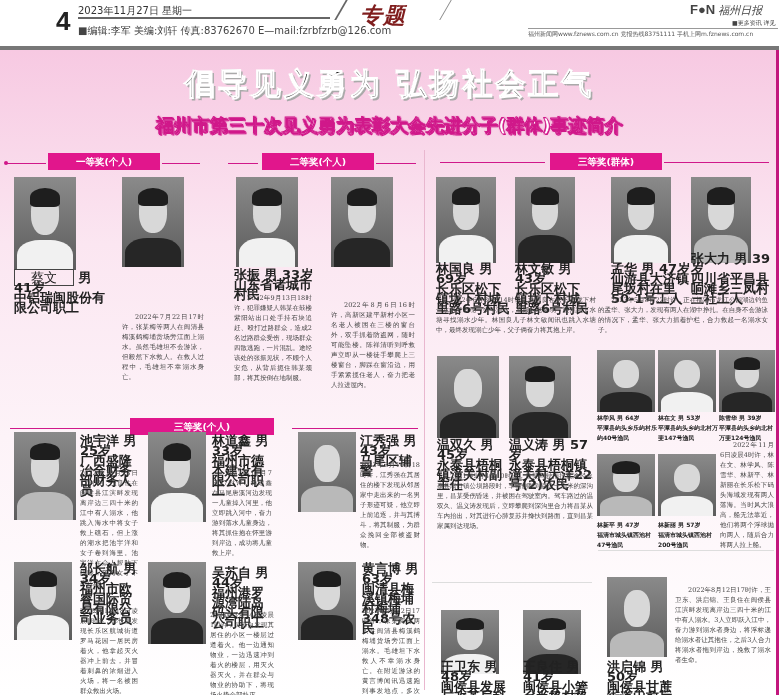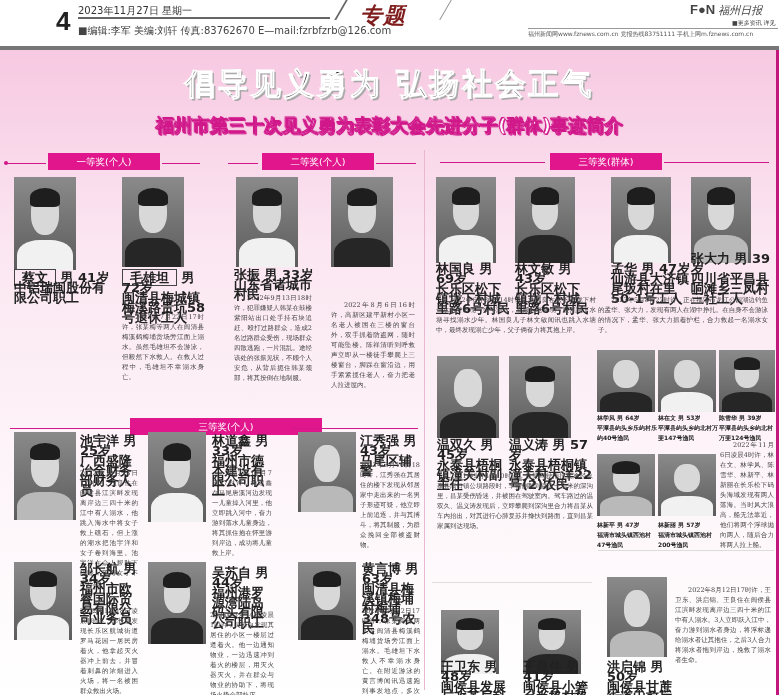--- a/index.html
+++ b/index.html
@@ -13,32 +13,32 @@
 .zhuanti{position:absolute;left:360px;top:1px;font:italic bold 22px "Liberation Sans",sans-serif;color:#7f1d1d;letter-spacing:1px}
 .slash2{position:absolute;left:436px;top:0;width:10px;height:20px;border-right:1px solid #888;transform:skewX(-30deg)}
 .logo{position:absolute;left:690px;top:2px;font:bold 13px "Liberation Sans",sans-serif;color:#444}
 .logo .cn{font:italic 11px "DejaVu Serif",serif;margin-left:3px}
 .more{position:absolute;left:732px;top:19px;font-size:6px;color:#444}
 .sites{position:absolute;left:528px;top:28px;font-size:6px;color:#555;border-top:1px solid #999;padding-top:1px;width:250px}
 .band{position:absolute;left:0;top:46px;width:779px;height:4px;background:#777}
 .main{position:absolute;left:0;top:50px;width:779px;height:645px;background:linear-gradient(#f7c9e2 0%,#fbe6f1 30%,#fdf3f8 60%,#fff 100%);border-right:3px solid #c2177d}
 .title{position:absolute;left:0;top:14px;width:779px;text-align:center;font:900 30px "DejaVu Sans",sans-serif;color:#1a1a1a;letter-spacing:3px;-webkit-text-stroke:1px #fff;text-shadow:2px 2px 0 #aaa}
 .subtitle{position:absolute;left:0;top:64px;width:779px;text-align:center;font:bold 18px "DejaVu Sans",sans-serif;color:#fff;-webkit-text-stroke:0.6px #d0188a;text-shadow:0 0 2px #d0188a,1px 1px 0 #d0188a,-1px -1px 0 #d0188a}
-.ribbon{position:absolute;height:17px;background:#e1168c;color:#fff;font-size:9.5px;font-weight:normal;text-align:center;line-height:17px}
+.ribbon{position:absolute;height:17px;background:#e1168c;color:#fff;font-size:9.5px;font-weight:bold;text-align:center;line-height:17px}
 .ribbon:before,.ribbon:after{content:"";position:absolute;top:2px;width:14px;height:17px;background:#c0127a;z-index:-1}
 .rline{position:absolute;height:1px;background:#d0188a}
 .rdot{position:absolute;width:4px;height:4px;border-radius:2px;background:#d0188a}
 .photo{position:absolute;background:linear-gradient(#8a8a8a,#5c5c5c);overflow:hidden}
 .photo .head{position:absolute;left:28%;top:16%;width:44%;height:46%;background:#d8d8d8;border-radius:45%;}
 .photo .hair{position:absolute;left:26%;top:12%;width:48%;height:20%;background:#1e1e1e;border-radius:50% 50% 20% 20%}
 .photo .body{position:absolute;left:5%;top:68%;width:90%;height:40%;background:#b9b9b9;border-radius:40% 40% 0 0}
 .photo.dark .body{background:#262626}
 .photo.white .body{background:#f1f1f1}
 .cap{position:absolute;font-size:13px;line-height:10px;font-weight:bold;color:#222}
-.cap .nm{border:1px solid #444;padding:0 7px;font-weight:bold}
+.cap .nm{border:1px solid #444;padding:0 16px;font-weight:normal}
 .txt{position:absolute;font:6.5px/10px "DejaVu Serif",serif;color:#444;text-indent:2em;text-align:justify}
 .divider{position:absolute;background:#e9b7cf;width:1px}
 .hdiv{position:absolute;height:1px;background:#ddd}
 </style>
 </head>
 <body>
 
 <div class="hdr">
  <div class="pagenum">4</div>
  <div class="date">2023年11月27日 星期一</div>
@@ -61,38 +61,37 @@
  <div class="rline" style="left:6px;top:113px;width:40px"></div>
  <div class="ribbon" style="left:48px;top:103px;width:112px">一等奖(个人)</div>
  <div class="rline" style="left:162px;top:113px;width:38px"></div>
  <div class="rline" style="left:228px;top:113px;width:30px"></div>
  <div class="ribbon" style="left:262px;top:103px;width:112px">二等奖(个人)</div>
  <div class="rline" style="left:376px;top:113px;width:40px"></div>
  <div class="rline" style="left:440px;top:112px;width:105px"></div>
  <div class="ribbon" style="left:550px;top:103px;width:112px">三等奖(群体)</div>
  <div class="rline" style="left:664px;top:112px;width:105px"></div>
  <div class="rline" style="left:10px;top:378px;width:120px"></div>
- <div class="ribbon" style="left:130px;top:368px;width:192px">三等奖(个人)</div>
+ <div class="ribbon" style="left:130px;top:368px;width:144px">三等奖(个人)</div>
  <div class="rline" style="left:292px;top:378px;width:126px"></div>
 
  <div class="divider" style="left:424px;top:100px;height:540px"></div>
 
  <div class="photo white" style="left:14px;top:127px;width:62px;height:93px">
       <div class="body"></div>
       <div class="head"></div>
       <div class="hair"></div>
     </div>
  <div class="cap" style="left:14px;top:223px;width:100px"><span class="nm">蔡文</span> <span>男 41岁</span><br><span>中铝瑞闽股份有限公司职工</span></div>
 
  <div class="photo dark" style="left:122px;top:127px;width:62px;height:90px">
       <div class="body"></div>
       <div class="head"></div>
       <div class="hair"></div>
     </div>
- <div class="cap" style="left:122px;top:223px;width:90px"><span class="nm">毛雄坦</span> <span>男 72岁</span><br><span>闽清县梅城镇 梅溪路贵坑58号退休工人</span></div>
  <div class="txt" style="left:122px;top:262px;width:82px">2022年7月22日17时许，张某梅等两人在闽清县梅溪鹤梅埔货场旁江面上溺水。虽然毛雄坦不会游泳，但毅然下水救人。在救人过程中，毛雄坦不幸溺水身亡。</div>
 
  <div class="photo white" style="left:236px;top:127px;width:62px;height:90px">
       <div class="body"></div>
       <div class="head"></div>
       <div class="hair"></div>
     </div>
  <div class="cap" style="left:234px;top:220px;width:80px"><span>张振</span> <span>男 33岁</span><br><span>山东省诸城市村民</span></div>
  <div class="txt" style="left:234px;top:243px;width:78px">2022年9月13日18时许，犯罪嫌疑人韩某在鼓楼紫阳站出口处手持石块追赶、殴打过路群众，造成2名过路群众受伤，现场群众四散逃跑，一片混乱。途经该处的张振见状，不顾个人安危，从背后扼住韩某颈部，将其按倒在地制服。</div>
 

